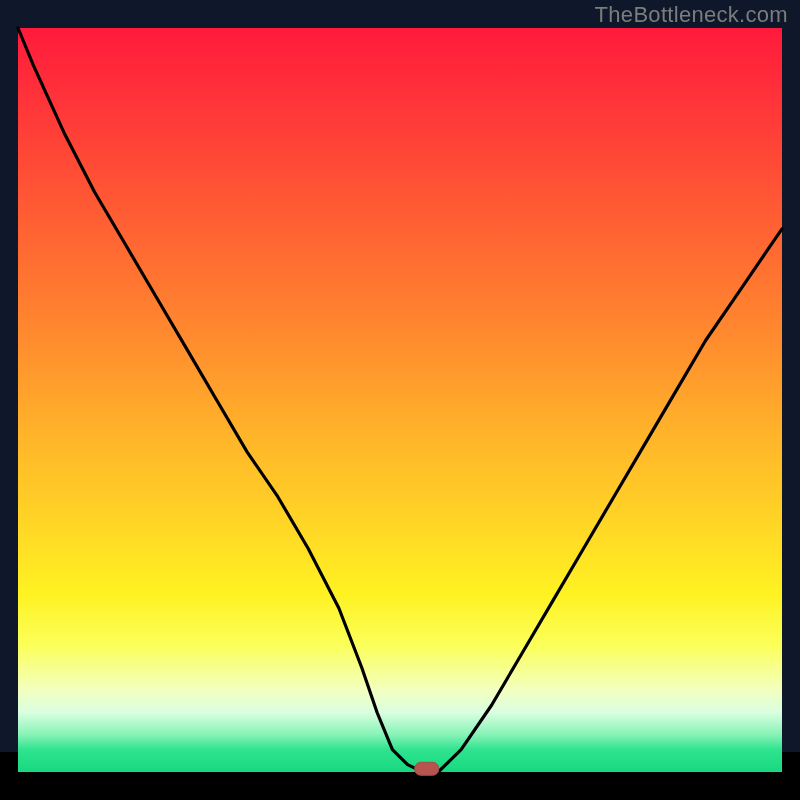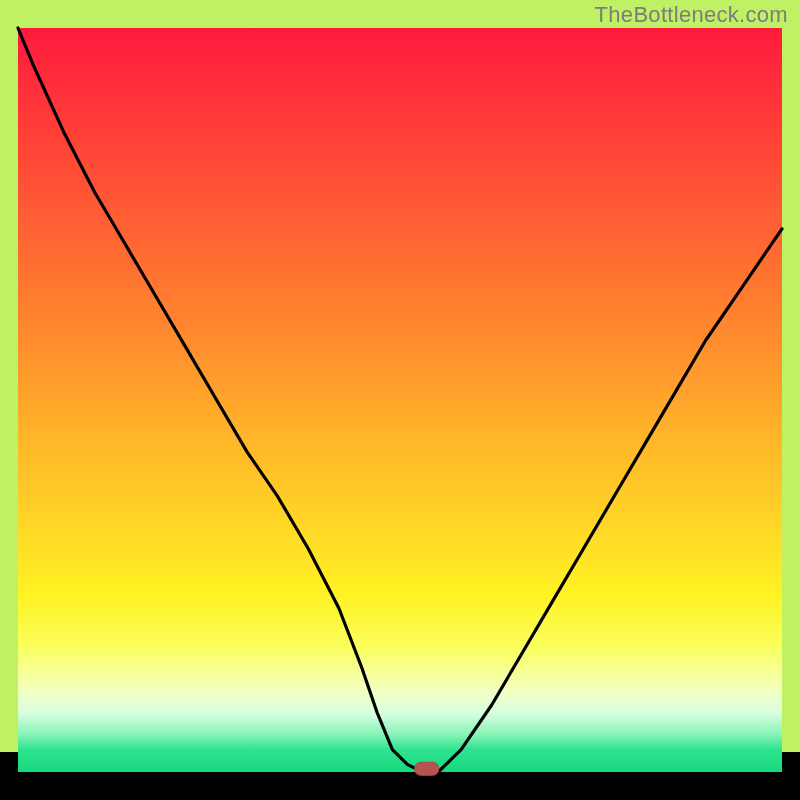--- a/index.html
+++ b/index.html
@@ -8,21 +8,21 @@
     width: 800px;
     height: 800px;
     background: #000;
     font-family: Arial, Helvetica, sans-serif;
     overflow: hidden;
   }
   .frame {
     position: relative;
     width: 800px;
     height: 752px;
-    background: #bef264;
+    background: #0f172a;
   }
   .watermark {
     position: absolute;
     top: 2px;
     right: 12px;
     color: #7c7c7c;
     font-size: 22px;
     font-weight: 500;
     letter-spacing: 0.3px;
     z-index: 10;

